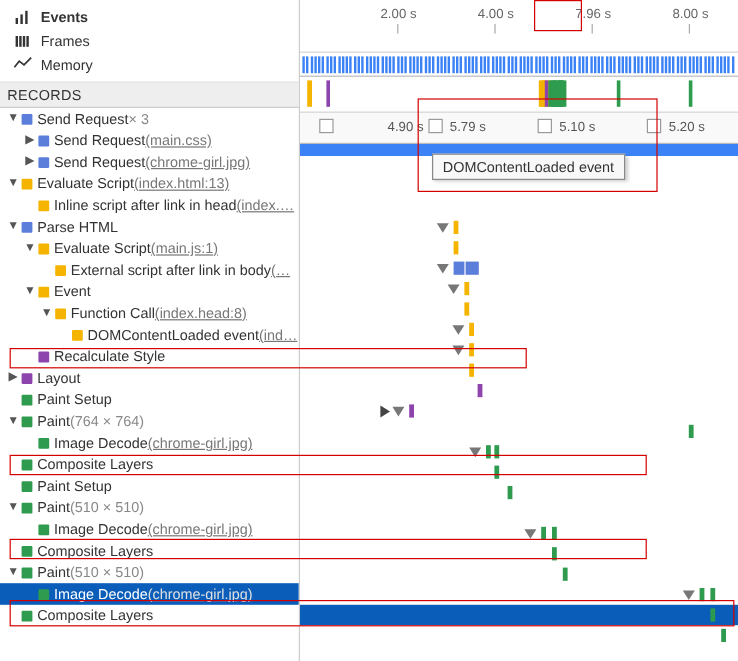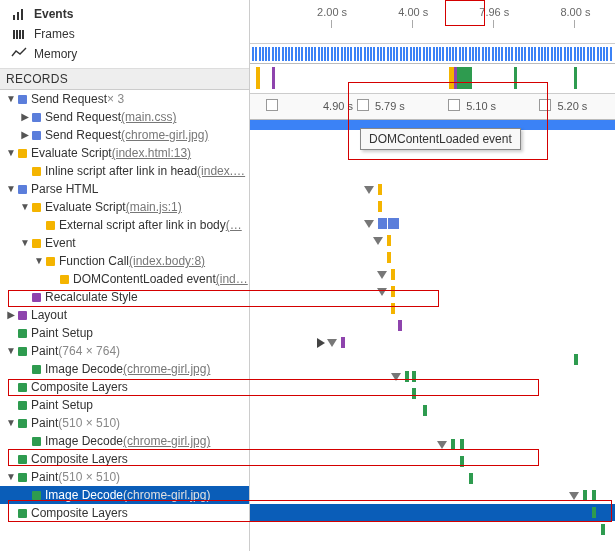--- a/index.html
+++ b/index.html
@@ -172,21 +172,21 @@
           <span class="ind" style="width:20px"></span>
           <span class="arrow ">▼</span>
           <span class="sq orange"></span>
           <span class="label">Event </span>
         </div>
         <div class="row">
           <span class="ind" style="width:34px"></span>
           <span class="arrow ">▼</span>
           <span class="sq orange"></span>
           <span class="label">Function Call </span>
-          <span class="underline">(index.body:8)</span>
+          <span class="underline">(index.head:8)</span>
         </div>
         <div class="row">
           <span class="ind" style="width:48px"></span>
           <span class="arrow none">▶</span>
           <span class="sq orange"></span>
           <span class="label">DOMContentLoaded event </span>
           <span class="underline">(ind…</span>
         </div>
         <div class="row">
           <span class="ind" style="width:20px"></span>

